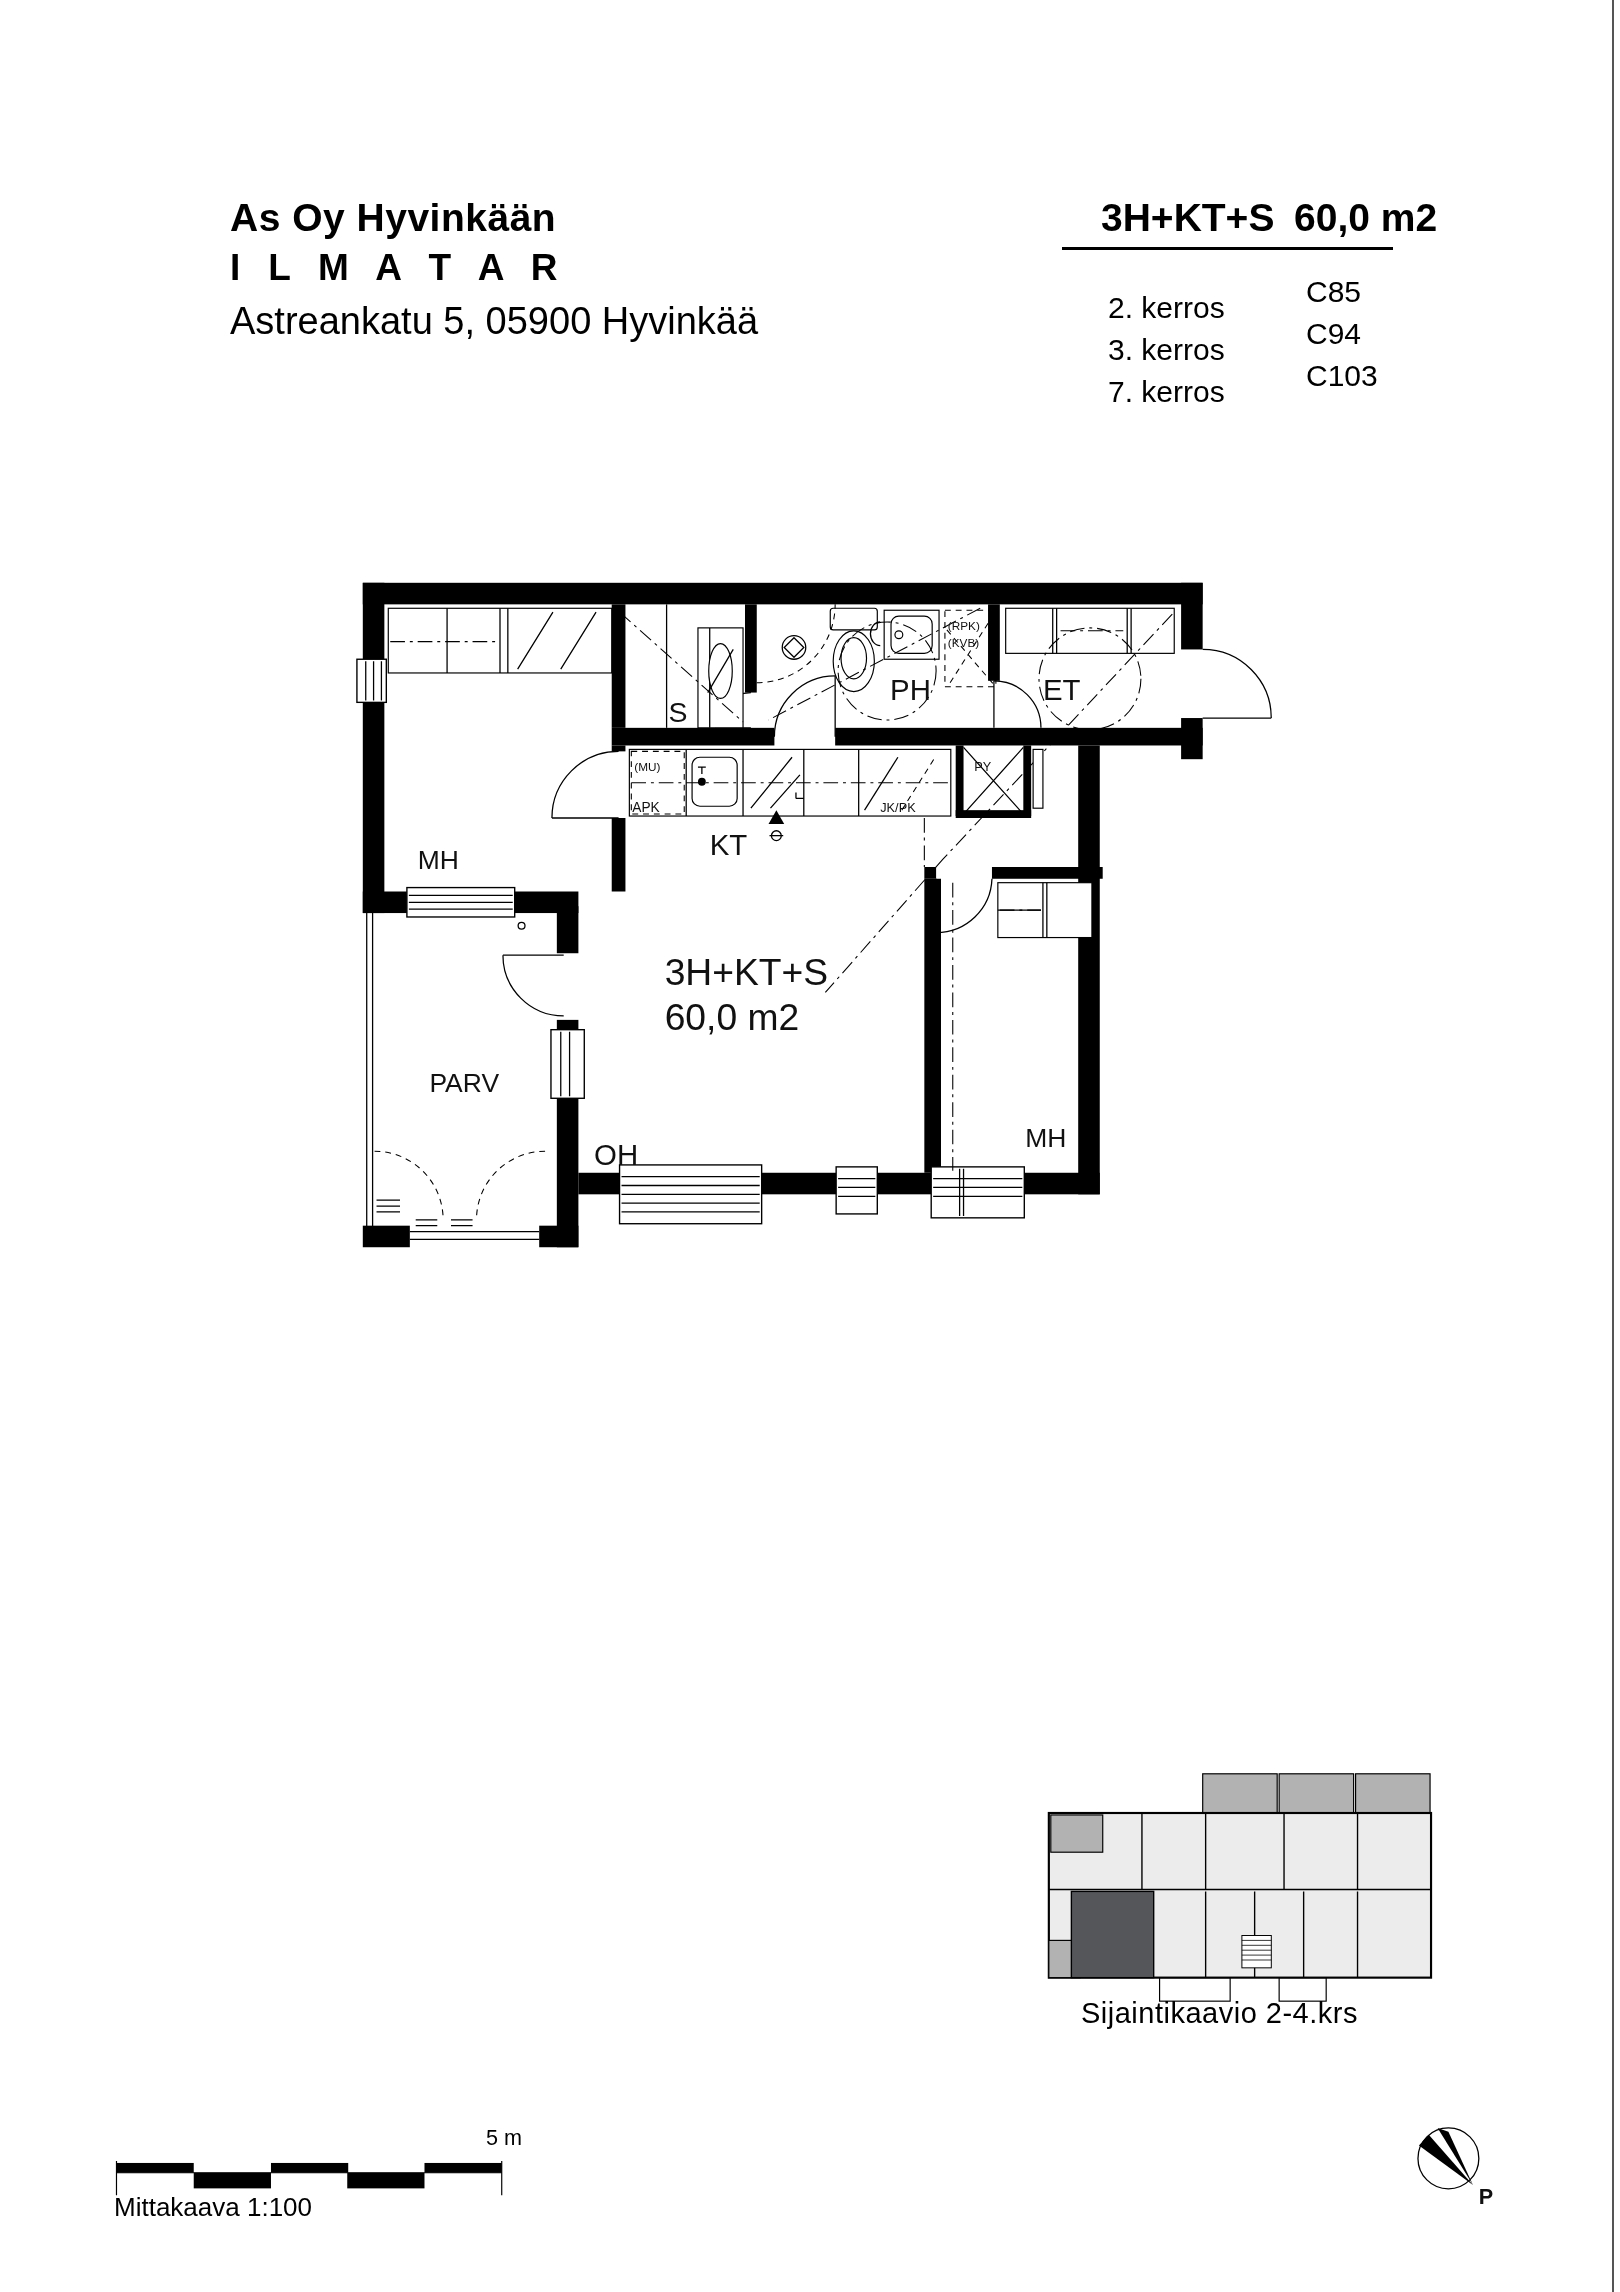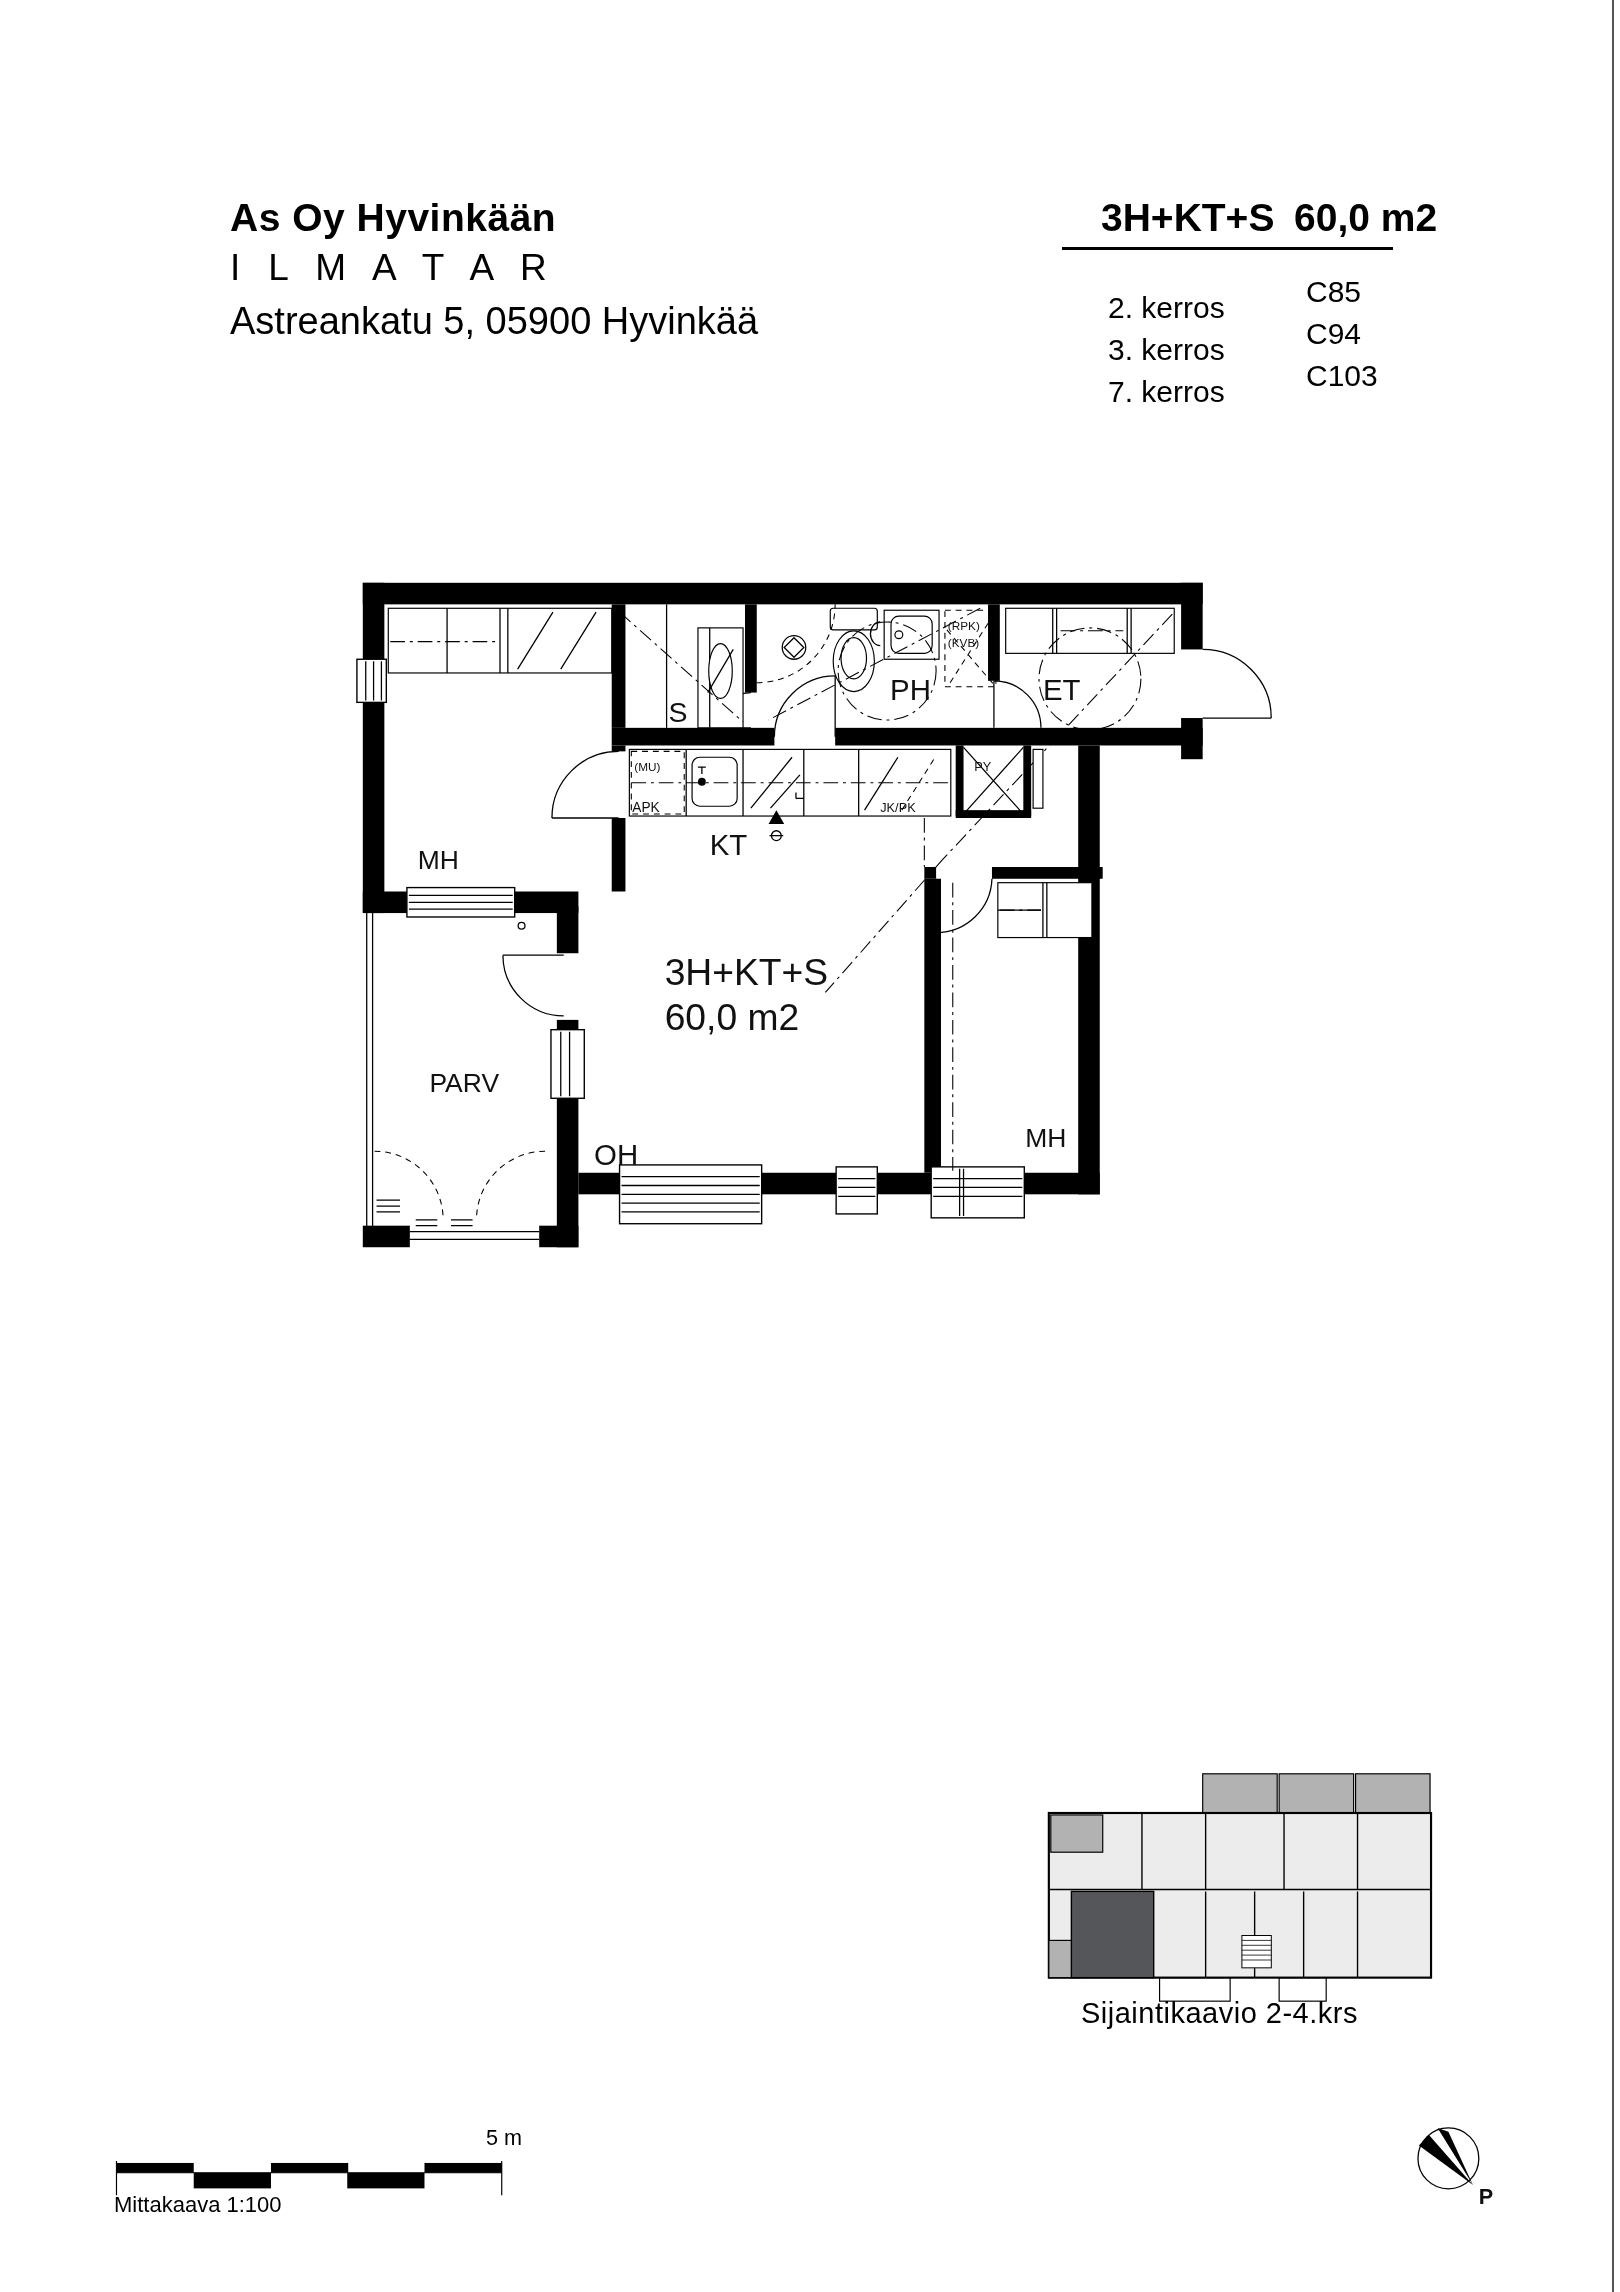--- a/index.html
+++ b/index.html
@@ -6,32 +6,32 @@
   .page{
     position:relative;
     width:1620px;height:2293px;
     background:#ffffff;
     font-family:"Liberation Sans","DejaVu Sans",sans-serif;
     color:#000;
     overflow:hidden;
   }
   .abs{position:absolute;}
   .title1{left:230px;top:196px;font-size:39px;font-weight:bold;letter-spacing:0.5px;}
-  .title2{left:230px;top:247px;font-size:37px;font-weight:normal;letter-spacing:8.8px;}
+  .title2{left:230px;top:247px;font-size:37px;font-weight:bold;letter-spacing:8.8px;}
   .address{left:230px;top:300px;font-size:38px;}
   .apt-type{left:1101px;top:196px;font-size:39px;font-weight:bold;}
   .apt-area{left:1294px;top:196px;font-size:39px;font-weight:bold;}
   .rule{left:1062px;top:247px;width:331px;height:2.9px;background:#000;}
   .floors{left:1108px;top:275px;font-size:30px;}
   .floor-row{position:relative;height:42px;width:294px;}
   .floor-name{position:absolute;left:0;top:0;margin-top:16px;}
   .floor-code{position:absolute;left:198px;top:0;}
   .site-caption{left:1081px;top:1997px;font-size:29px;letter-spacing:0.5px;}
   .scale-5m{left:486px;top:2125px;font-size:21.6px;text-align:center;}
-  .scale-caption{left:114px;top:2192px;font-size:22px;}
+  .scale-caption{left:114px;top:2192px;font-size:26px;}
   .right-border{left:1612px;top:0;width:2px;height:2293px;background:#555;}
   svg{display:block;}
   .lbl{font-family:"Liberation Sans","DejaVu Sans",sans-serif;fill:#111;}
   .wall{fill:#000;stroke:none;}
   .thin{stroke:#000;fill:none;stroke-width:1.3px;}
   .win{stroke:#000;fill:#fff;stroke-width:1.4px;}
   .dash{stroke:#000;fill:none;stroke-width:1.1px;stroke-dasharray:6 5;}
   .dashdot{stroke:#000;fill:none;stroke-width:1.1px;stroke-dasharray:15 5 3 5;}
   .furn{stroke:#000;fill:#fff;stroke-width:1.2px;}
 </style>

